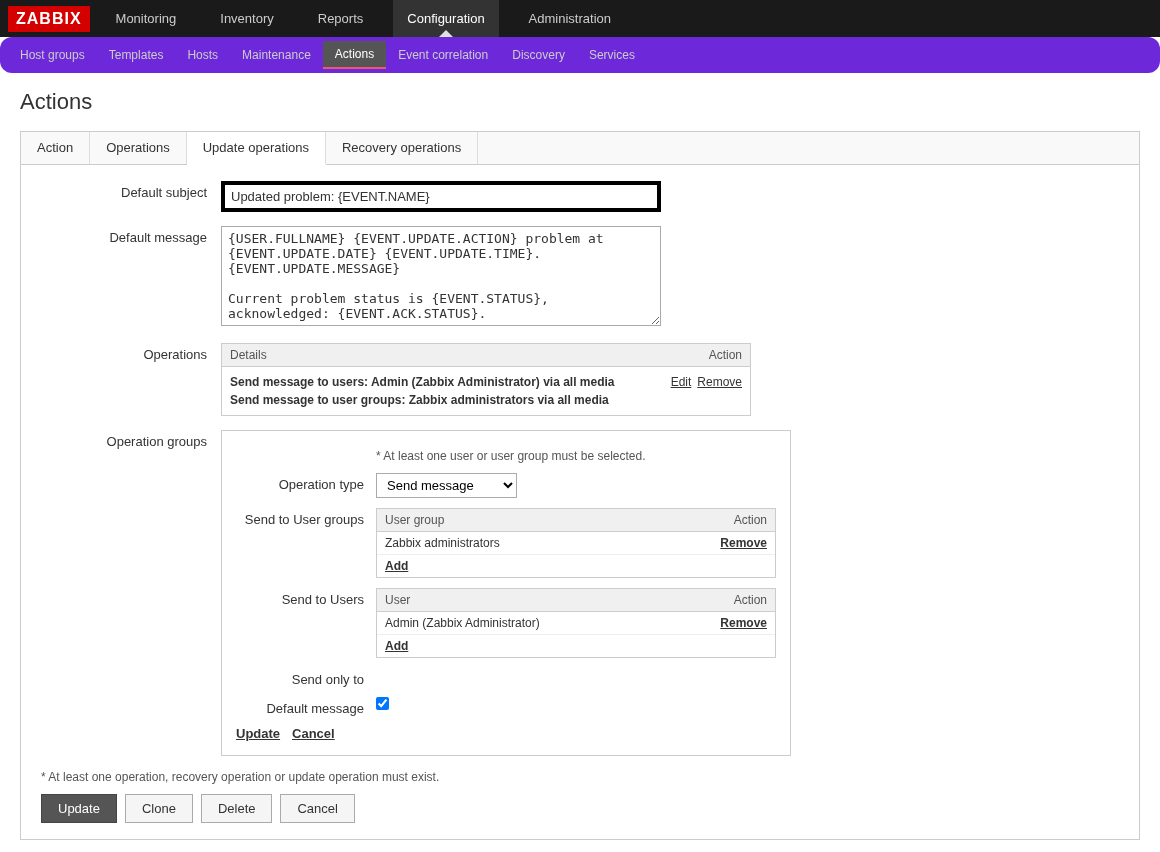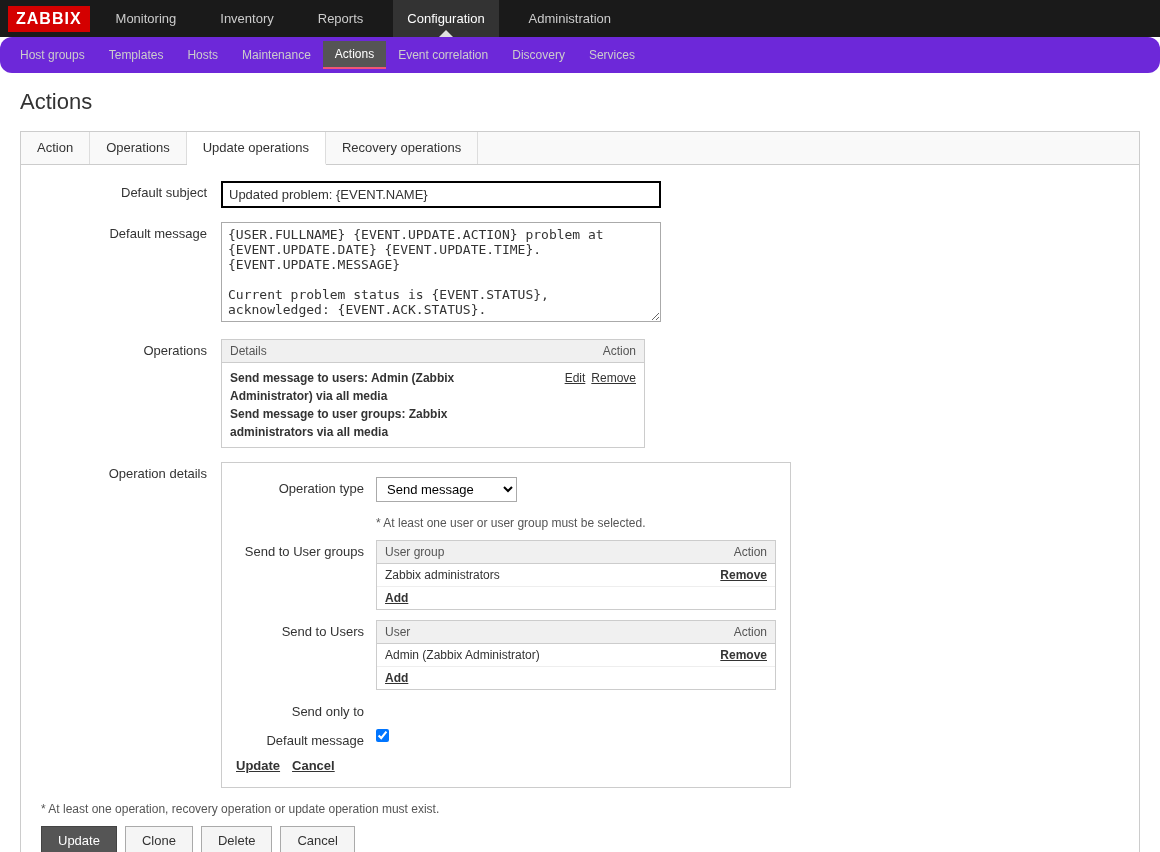--- a/index.html
+++ b/index.html
@@ -131,42 +131,42 @@
       color: #333;
       font-size: 13px;
       flex-shrink: 0;
     }
     .form-field {
       flex: 1;
     }
 
     input[type="text"] {
       width: 440px;
-      border: 2px solid #000000;
+      border: 4px solid #000000;
       padding: 4px 6px;
       font-size: 13px;
       color: #333;
       outline: none;
     }
 
     textarea {
       width: 440px;
       height: 100px;
       border: 1px solid #aaa;
       padding: 4px 6px;
       font-size: 13px;
       color: #333;
       resize: vertical;
       outline: none;
     }
 
     
     .ops-table {
       border: 1px solid #ccc;
-      width: 424px;
+      width: 530px;
     }
     .ops-table-header {
       display: flex;
       background: #f0f0f0;
       padding: 4px 8px;
       font-size: 12px;
       color: #555;
       border-bottom: 1px solid #ccc;
       justify-content: space-between;
     }
@@ -393,42 +393,42 @@
                   <span class="ops-link">Edit</span>
                   <span class="ops-link">Remove</span>
                 </div>
               </div>
             </div>
           </div>
         </div>
       </div>
 
       <div class="form-row">
-        <div class="form-label">Operation details</div>
+        <div class="form-label">Operation groups</div>
         <div class="form-field">
           <div class="op-details-box">
+
+            <div class="op-details-row">
+              <div class="op-details-label"></div>
+              <div class="op-details-field">
+                <div class="hint-text">* At least one user or user group must be selected.</div>
+              </div>
+            </div>
 
             <div class="op-details-row">
               <div class="op-details-label">Operation type</div>
               <div class="op-details-field">
                 <select>
                   <option>Send message</option>
                   <option>Remote command</option>
                 </select>
               </div>
             </div>
 
             <div class="op-details-row">
-              <div class="op-details-label"></div>
-              <div class="op-details-field">
-                <div class="hint-text">* At least one user or user group must be selected.</div>
-              </div>
-            </div>
-
-            <div class="op-details-row">
               <div class="op-details-label">Send to User groups</div>
               <div class="op-details-field">
                 <div class="inner-table">
                   <div class="inner-table-header">
                     <span class="col-header">User group</span>
                     <span class="col-header">Action</span>
                   </div>
                   <div class="inner-table-row">
                     <span>Zabbix administrators</span>
                     <span class="remove-link">Remove</span>

